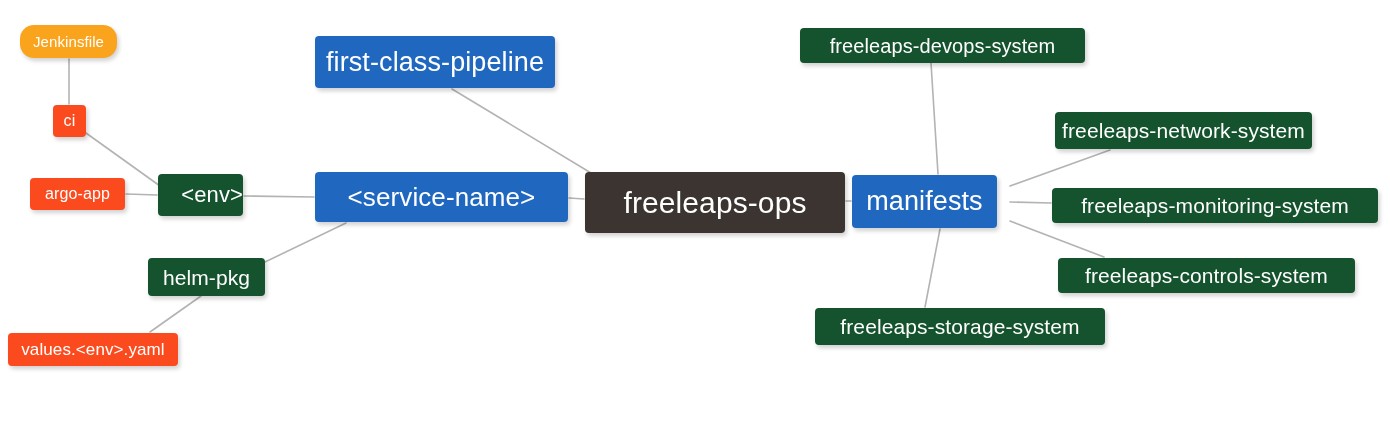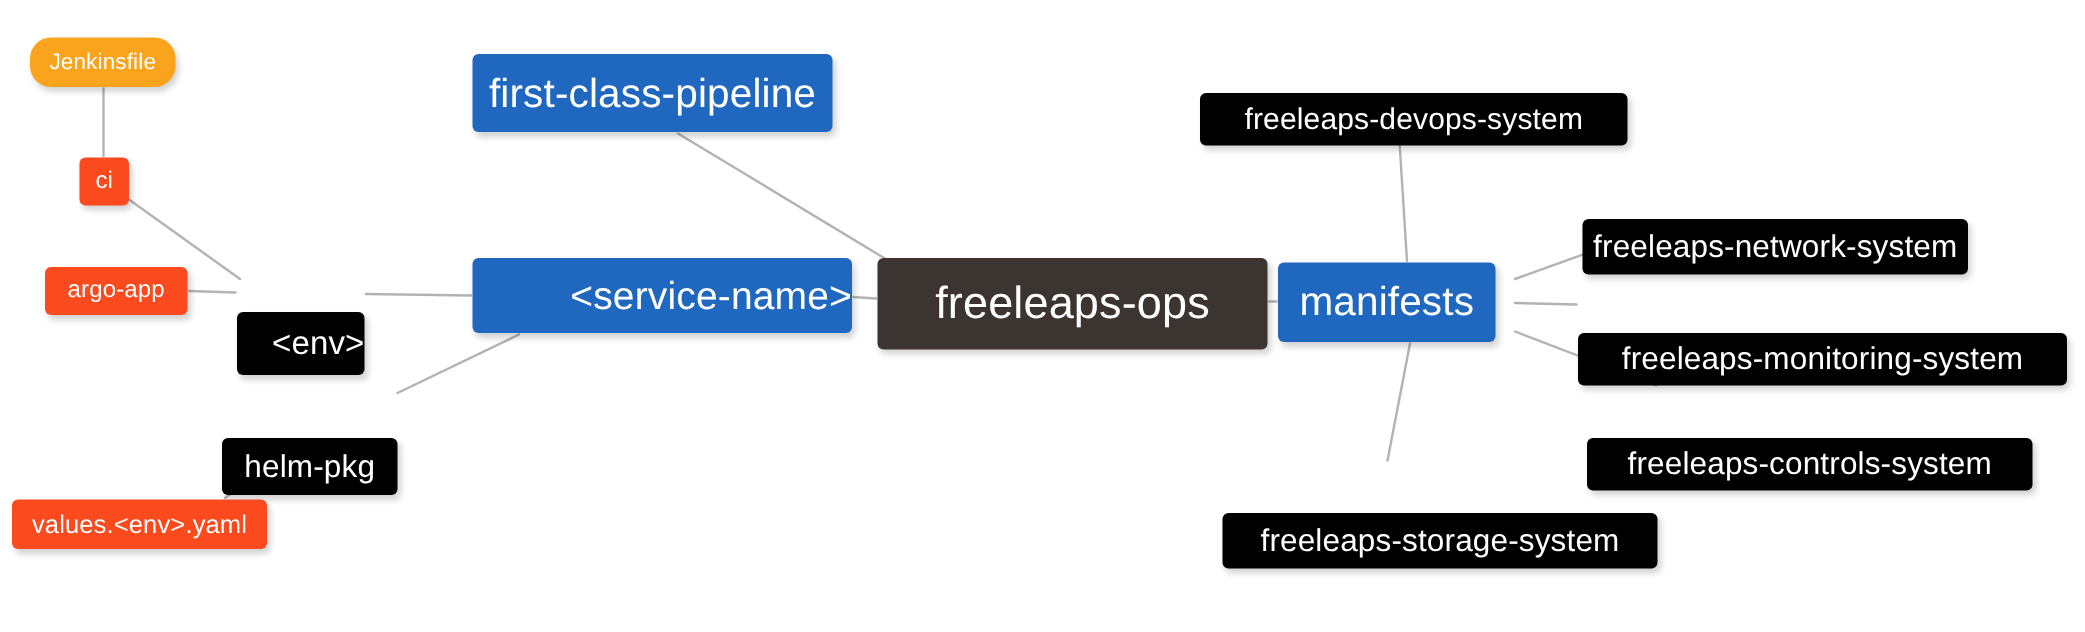--- a/index.html
+++ b/index.html
@@ -36,21 +36,21 @@
     color: #ffffff;
     white-space: nowrap;
     border-radius: 4px;
     box-shadow: 2px 3px 4px rgba(0, 0, 0, 0.18);
     line-height: 1;
     letter-spacing: 0.1px;
     user-select: none;
   }
   .node-root       { background: #3B3430; }
   .node-blue       { background: #2068bf; }
-  .node-green      { background: #000000; margin-top: 34px; }
+  .node-green      { background: #14532d; }
   .node-orange     { background: #FAA41E; border-radius: 14px; }
   .node-red        { background: #FB4A1D; }
 </style>
 </head>
 <body>
 
 <div id="mindmap">
   <svg id="edge-layer" viewBox="0 0 1390 421" width="1390" height="421">
       <line x1="596" y1="176" x2="452" y2="89" stroke="#b3b3b3" stroke-width="1.6" stroke-linecap="round"></line>
       <line x1="584" y1="199" x2="569" y2="198" stroke="#b3b3b3" stroke-width="1.6" stroke-linecap="round"></line>
@@ -67,21 +67,21 @@
       <line x1="1010" y1="221" x2="1104" y2="257" stroke="#b3b3b3" stroke-width="1.6" stroke-linecap="round"></line>
       <line x1="940" y1="229" x2="925" y2="307" stroke="#b3b3b3" stroke-width="1.6" stroke-linecap="round"></line>
     </svg>
   <div id="node-layer">
       <div class="node node-root" style="left: 585px; top: 172px; width: 260px; height: 61px; font-size: 30px;">
         <span>freeleaps-ops</span>
       </div>
       <div class="node node-blue" style="left: 315px; top: 36px; width: 240px; height: 52px; font-size: 27px;">
         <span>first-class-pipeline</span>
       </div>
-      <div class="node node-blue" style="left: 315px; top: 172px; width: 253px; height: 50px; font-size: 26px; justify-content: flex-end;">
+      <div class="node node-blue" style="left: 315px; top: 172px; width: 253px; height: 50px; font-size: 26px;">
         <span>&lt;service-name&gt;</span>
       </div>
       <div class="node node-green" style="left: 158px; top: 174px; width: 85px; height: 42px; font-size: 22px; justify-content: flex-end;">
         <span>&lt;env&gt;</span>
       </div>
       <div class="node node-red" style="left: 53px; top: 105px; width: 33px; height: 32px; font-size: 16px;">
         <span>ci</span>
       </div>
       <div class="node node-orange" style="left: 20px; top: 25px; width: 97px; height: 33px; font-size: 15px;">
         <span>Jenkinsfile</span>

